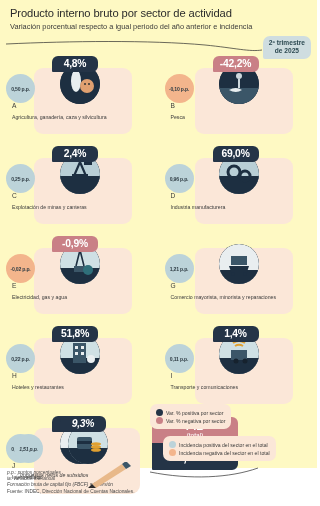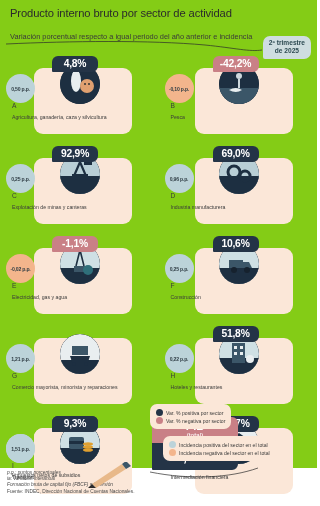--- a/index.html
+++ b/index.html
@@ -3,30 +3,30 @@
 <meta charset="utf-8">
 <style>
   * { box-sizing: border-box; margin: 0; padding: 0; }
   body {
     width: 317px; height: 506px;
     background: #ffffff;
     font-family: "Liberation Sans", sans-serif;
     overflow: hidden;
     position: relative;
   }
-  .page { position: relative; width: 317px; height: 468px; background:#84cc16; }
+  .page { position: relative; width: 317px; height: 468px; background:#fef9c3; }
 
   
   .header { padding: 7px 10px 0 10px; }
   .title {
     font-size: 11.2px; color: #2b2b2b; letter-spacing: -0.1px;
     font-weight: 400; line-height: 13px; white-space: nowrap;
   }
   .subtitle {
-    font-size: 7.4px; color: #3a3a3a; margin-top: 12px;
+    font-size: 7.4px; color: #3a3a3a; margin-top: 2px;
     line-height: 9px; white-space: nowrap;
   }
 
   
   .divider { position:absolute; left:0; top:36px; width:317px; height:22px; }
 
   
   .quarter-badge {
     position: absolute; right: 6px; top: 36px;
     background: #cfdde0; border-radius: 7px 7px 7px 2px;
@@ -84,21 +84,21 @@
   .letter {
     position: absolute; left: 12px; top: 50px;
     font-size: 6.6px; color: #3b3b3b;
   }
   .cardlabel {
     position: absolute; left: 12px; top: 62px; right: 6px;
     font-size: 5.2px; color: #3b3b3b; line-height: 6.2px;
   }
 
   
-  .tax-cell { position: absolute; left: 0; top: 412px; width: 160px; height: 72px; }
+  .tax-cell { position: absolute; left: 8px; top: 412px; width: 160px; height: 72px; font-style: italic; }
 
   
   .pib {
     position: absolute; left: 152px; top: 417px; width: 86px; height: 56px;
     z-index: 9;
   }
   .pib-top {
     background: #c98086; border-radius: 6px 6px 0 0;
     color: #fff; text-align: center; padding: 3px 0 3px 0;
   }
@@ -189,21 +189,21 @@
             <rect x="19" y="15" width="2" height="9" fill="#cdd8dd"></rect>
             <path d="M10 26 q7-4 13 0 q-6 4-13 0z" fill="#e8eef0"></path>
           </svg>
       </div>
       <div class="letter">B</div>
       <div class="cardlabel">Pesca</div>
     </div>
 
     <div class="cell">
       <div class="card"></div>
-      <div class="pct pos">92,9%</div>
+      <div class="pct pos">2,4%</div>
       <div class="inc pos">0,25 p.p.</div>
       <div class="pic">
         <svg width="40" height="40" viewBox="0 0 40 40">
             <circle cx="20" cy="20" r="20" fill="#b9cfd6"></circle>
             <path d="M0 22 h40 v18 H0z" fill="#1d2f41"></path>
             <path d="M14 22 L20 8 L26 22" stroke="#1d2f41" stroke-width="2.2" fill="none"></path>
             <rect x="12" y="20" width="16" height="3" fill="#1d2f41"></rect>
             <path d="M24 8 h8 v3 h-8z" fill="#1d2f41"></path>
           </svg>
       </div>
@@ -222,52 +222,35 @@
             <circle cx="15" cy="18" r="6" fill="none" stroke="#1d2f41" stroke-width="3"></circle>
             <circle cx="26" cy="22" r="5" fill="none" stroke="#1d2f41" stroke-width="3"></circle>
           </svg>
       </div>
       <div class="letter">D</div>
       <div class="cardlabel">Industria manufacturera</div>
     </div>
 
     <div class="cell">
       <div class="card"></div>
-      <div class="pct neg">-1,1%</div>
+      <div class="pct neg">-0,9%</div>
       <div class="inc neg">-0,02 p.p.</div>
       <div class="pic">
         <svg width="40" height="40" viewBox="0 0 40 40">
             <circle cx="20" cy="20" r="20" fill="#cfe0e4"></circle>
             <path d="M0 24 h40 v16 H0z" fill="#1d2f41"></path>
             <path d="M16 22 L20 6 L24 22" stroke="#1d2f41" stroke-width="1.6" fill="none"></path>
             <rect x="14" y="22" width="12" height="6" fill="#3b5668"></rect>
             <circle cx="28" cy="26" r="5" fill="#2f6f7a"></circle>
           </svg>
       </div>
       <div class="letter">E</div>
       <div class="cardlabel">Electricidad, gas y agua</div>
     </div>
 
-    <div class="cell">
-      <div class="card"></div>
-      <div class="pct pos">10,6%</div>
-      <div class="inc pos">0,25 p.p.</div>
-      <div class="pic">
-        <svg width="40" height="40" viewBox="0 0 40 40">
-            <circle cx="20" cy="20" r="20" fill="#cfe0e4"></circle>
-            <path d="M0 24 h40 v16 H0z" fill="#1d2f41"></path>
-            <rect x="10" y="16" width="14" height="8" fill="#3b5668"></rect>
-            <path d="M24 18 h6 l3 6 h-9z" fill="#3b5668"></path>
-            <circle cx="15" cy="26" r="3" fill="#16222e"></circle>
-            <circle cx="28" cy="26" r="3" fill="#16222e"></circle>
-          </svg>
-      </div>
-      <div class="letter">F</div>
-      <div class="cardlabel">Construcción</div>
-    </div>
 
     <div class="cell">
       <div class="card"></div>
       <div class="inc pos">1,21 p.p.</div>
       <div class="pic">
         <svg width="40" height="40" viewBox="0 0 40 40">
             <circle cx="20" cy="20" r="20" fill="#e9eef0"></circle>
             <path d="M0 26 h40 v14 H0z" fill="#1d2f41"></path>
             <rect x="12" y="12" width="16" height="9" fill="#3b5668"></rect>
             <path d="M10 22 h20 l-2 6 H12z" fill="#1d2f41"></path>

